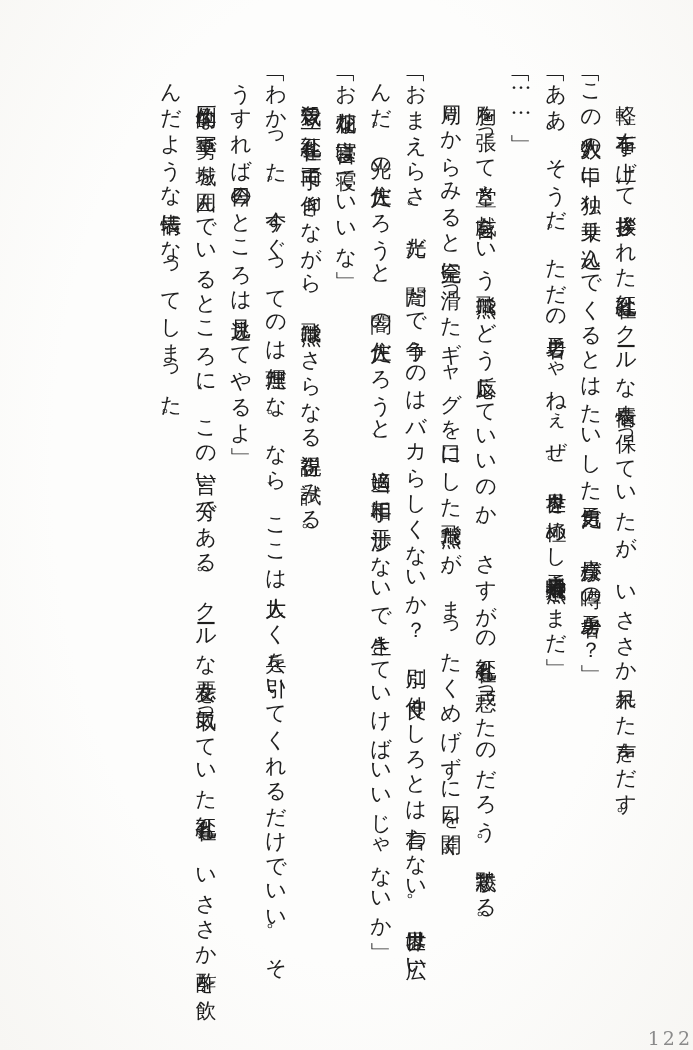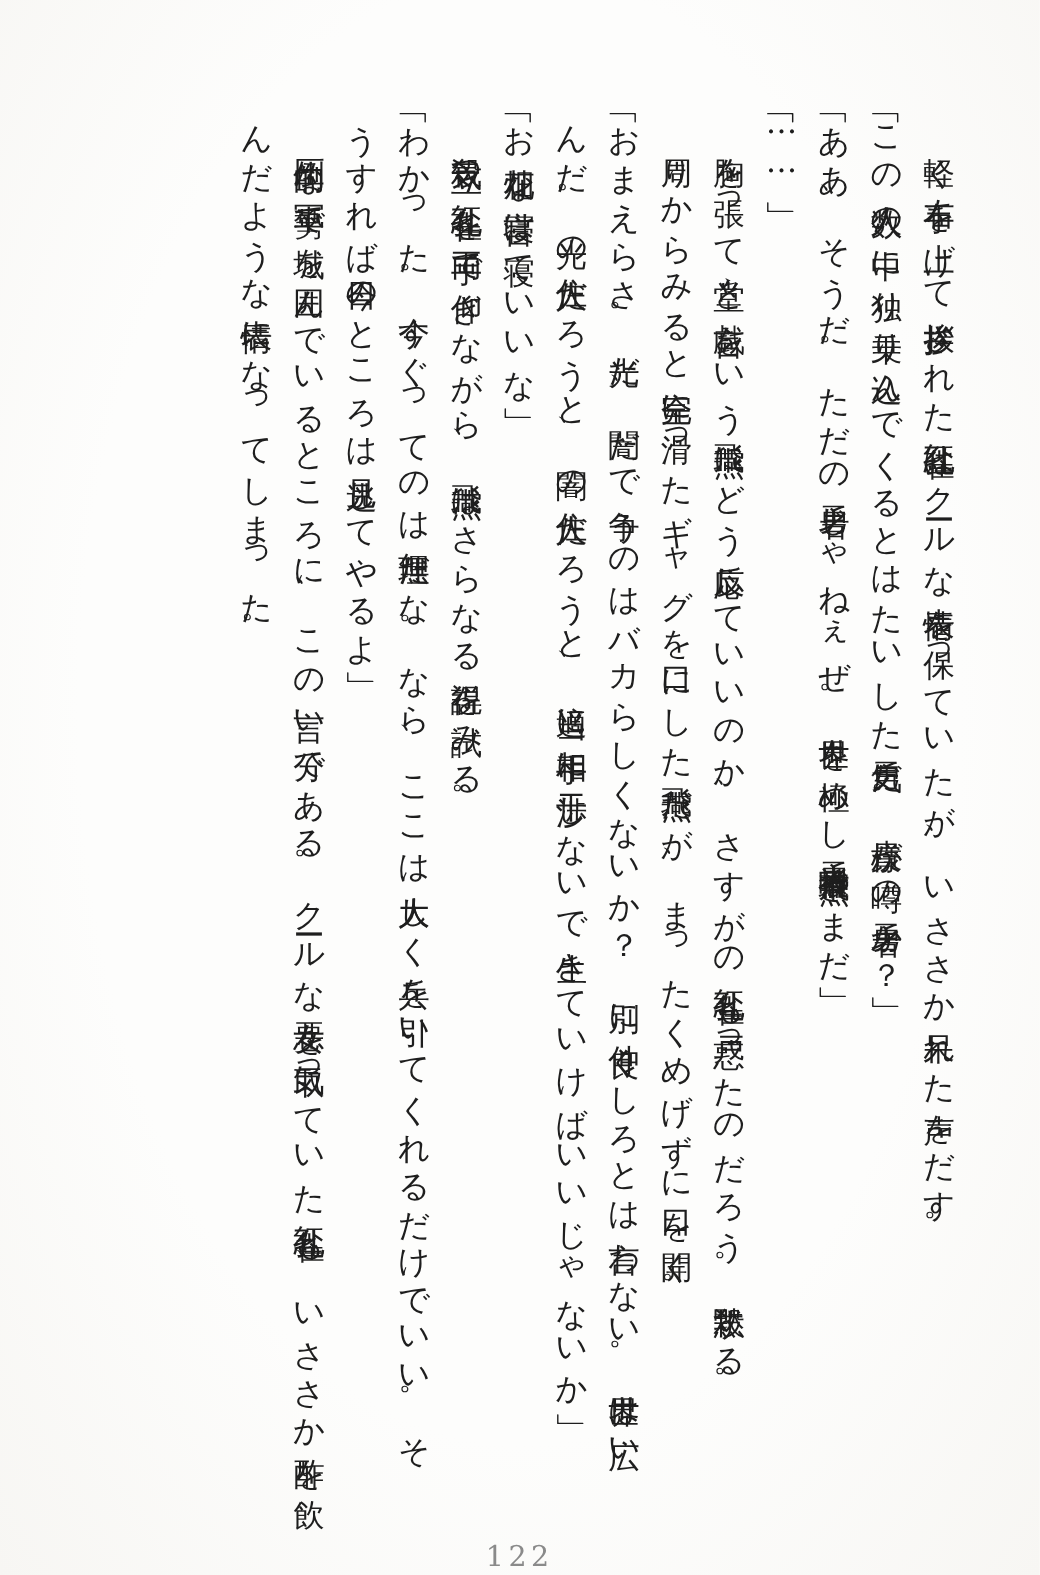--- a/index.html
+++ b/index.html
@@ -37,21 +37,21 @@
       padding: 0;
     }
     .para.indent {
       text-indent: 1em;
     }
     .page-number {
       position: absolute;
       bottom: 1px;
       left: 0;
       width: 100%;
-      text-align: center;
+      text-align: right;
       color: #8a8a8a;
       font-size: 19px;
       letter-spacing: 3px;
       font-family: "DejaVu Serif", "Liberation Serif", serif;
     }
   </style>
 </head>
 <body>
 
 <div class="scan-page">

